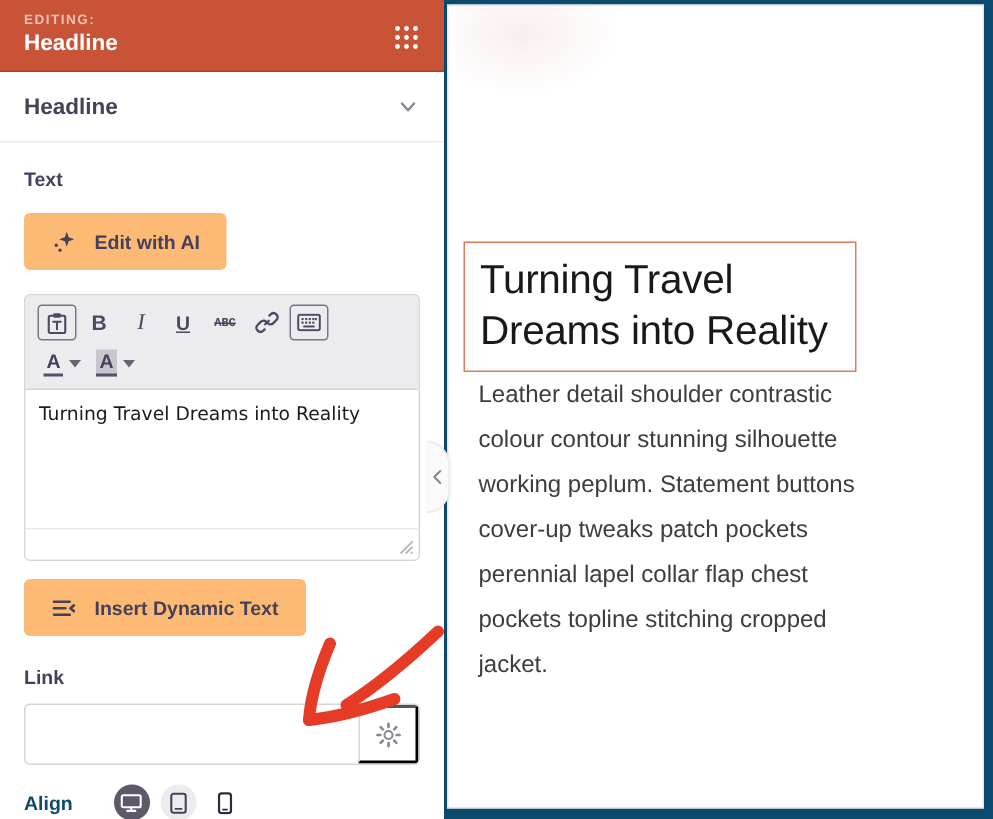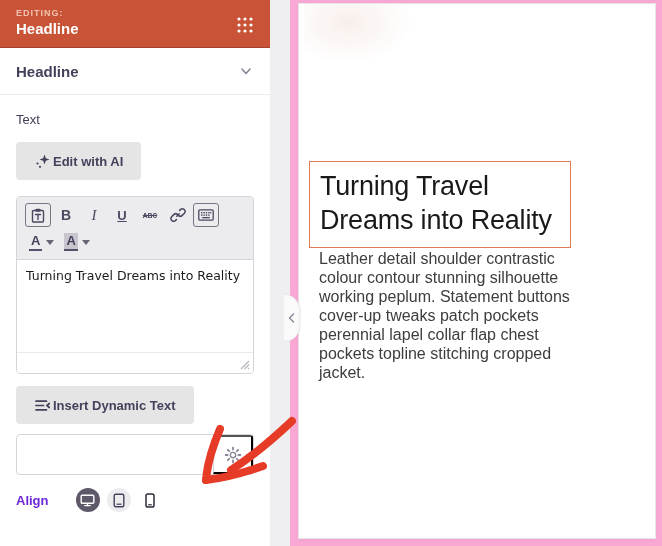--- a/index.html
+++ b/index.html
@@ -1,33 +1,33 @@
 <!DOCTYPE html>
 <html><head>
 <meta charset="utf-8">
 <style>
   * { margin:0; padding:0; box-sizing:border-box; }
   html,body { width:662px; height:546px; }
   body { font-family:"Liberation Sans", sans-serif; background:#EFEEF0; position:relative; overflow:hidden; }
 
   
-  .sidebar { position:absolute; left:0; top:0; width:270px; height:546px; background:#FFFFFF; z-index:2; }
+  .sidebar { position:absolute; left:0; top:0; width:296px; height:546px; background:#FFFFFF; z-index:2; }
 
   .sb-header { height:48px; background:#C85336; border-bottom:1px solid rgba(0,0,0,0.18); padding:8px 16px 0; position:relative; }
   .sb-editing { font-size:9px; font-weight:700; letter-spacing:1px; color:#F2C3B2; text-transform:uppercase; margin-bottom:2px; }
   .sb-title { font-size:15px; font-weight:700; color:#FFFFFF; }
   .grid-btn { position:absolute; right:14px; top:14px; width:22px; height:22px; background:transparent; border:none; cursor:pointer; display:flex; align-items:center; justify-content:center; }
 
   .accordion { height:47px; border-bottom:1px solid #ECEAEE; display:flex; align-items:center; justify-content:space-between; padding:0 16px; }
   .accordion-title { font-size:15px; font-weight:700; color:#46405A; }
 
   .sb-body { padding:0 16px; }
-  .field-label { font-size:13px; font-weight:400; color:#46405A; margin-top:17px; }
-
-  .btn-gray { display:inline-flex; align-items:center; gap:2px; background:#e5e5e5; border:none; border-radius:4px; padding:0 18px; height:38px; font-family:"Liberation Sans",sans-serif; font-size:13px; font-weight:700; color:#46405A; cursor:pointer; margin-top:15px; }
+  .field-label { font-size:13px; font-weight:700; color:#46405A; margin-top:17px; }
+
+  .btn-gray { display:inline-flex; align-items:center; gap:12px; background:#fdba74; border:none; border-radius:4px; padding:0 18px; height:38px; font-family:"Liberation Sans",sans-serif; font-size:13px; font-weight:700; color:#46405A; cursor:pointer; margin-top:15px; }
 
   
   .editor { margin-top:16px; border:1px solid #D6D3DA; border-radius:4px; overflow:hidden; background:#FFFFFF; }
   .toolbar { background:#ECEBEE; border-bottom:1px solid #D6D3DA; padding:6px 8px 5px; }
   .tb-row { display:flex; align-items:center; gap:2px; }
   .tb-row + .tb-row { margin-top:3px; }
   .tb-btn { width:26px; height:24px; display:flex; align-items:center; justify-content:center; background:transparent; border:none; border-radius:3px; color:#4E4760; cursor:pointer; font-family:"Liberation Sans",sans-serif; }
   .tb-btn.boxed { border:1px solid #7B7487; }
   .tb-bold { font-weight:700; font-size:14px; }
   .tb-italic { font-style:italic; font-family:"Liberation Serif",serif; font-size:15px; }
@@ -42,32 +42,32 @@
   .editor-footer { height:21px; border-top:1px solid #EBE9ED; position:relative; background:#FFFFFF; }
   .grip { position:absolute; right:3px; bottom:3px; }
 
   
   .link-box { margin-top:10px; height:41px; border:1px solid #D6D3DA; border-radius:4px; background:#FFFFFF; display:flex; overflow:hidden; }
   .link-input { flex:1; border:none; outline:none; padding:0 10px; font-family:"Liberation Sans",sans-serif; font-size:13px; color:#333; background:transparent; }
   .gear-seg { width:40px; border-left:1px solid #D6D3DA; display:flex; align-items:center; justify-content:center; background:transparent; cursor:pointer; }
 
   
   .align-row { margin-top:13px; display:flex; align-items:center; gap:7px; }
-  .align-label { font-size:13px; font-weight:600; color:#6d28d9; margin-right:20px; }
+  .align-label { font-size:13px; font-weight:600; color:#0c4a6e; margin-right:20px; }
   .dev-btn { width:24px; height:24px; border-radius:50%; border:none; display:flex; align-items:center; justify-content:center; cursor:pointer; background:#ECEBEE; }
   .dev-btn.active { background:#5F5869; }
   .dev-btn.plain { background:#FFFFFF; }
 
   
-  .preview { position:absolute; left:290px; top:0; right:0; height:546px; background:#f9a8d4; }
+  .preview { position:absolute; left:290px; top:0; right:0; height:546px; background:#0c4a6e; }
   .canvas { position:absolute; left:8px; top:3px; right:6px; bottom:7px; background:#FFFFFF; border:1px solid #E7E5E8; box-shadow:0 1px 3px rgba(0,0,0,0.05); }
   .canvas-blob { position:absolute; left:5px; top:0; width:110px; height:60px; background:radial-gradient(ellipse at 40% 30%, #F8EFEC 0%, rgba(248,239,236,0) 70%); pointer-events:none; }
   .headline-box { position:absolute; left:10px; top:157px; width:262px; border:1px solid #E07A57; padding:7px 10px 10px; }
   .headline-text { font-size:27px; line-height:34px; color:#191919; letter-spacing:-0.2px; white-space:pre-line; }
-  .para { position:absolute; left:20px; top:245px; width:268px; font-size:16px; line-height:19px; color:#3D3D3D; white-space:pre-line; }
+  .para { position:absolute; left:20px; top:245px; width:268px; font-size:16px; line-height:30px; color:#3D3D3D; white-space:pre-line; }
   .cta { position:absolute; left:19px; top:436px; width:148px; height:42px; background:#000000; color:#FFFFFF; border:none; border-radius:6px; font-family:"Liberation Sans",sans-serif; font-size:16px; cursor:pointer; box-shadow:0 2px 3px rgba(0,0,0,0.25); }
 
   
   .collapse-tab { position:absolute; left:284px; top:294px; width:16px; height:48px; background:#FBFAFB; border:1px solid #ECEAED; border-left:none; border-radius:0 24px 24px 0; display:flex; align-items:center; justify-content:center; cursor:pointer; z-index:3; box-shadow:1px 0 2px rgba(0,0,0,0.05); }
 
   
   .arrow-overlay { position:absolute; left:0; top:0; width:662px; height:546px; pointer-events:none; z-index:5; }
 </style>
 </head>
 <body>
@@ -179,20 +179,21 @@
         <g stroke="#46405A" stroke-width="1.7" stroke-linecap="round" fill="none">
           <path d="M2 3.2 H12.5"></path>
           <path d="M2 7.5 H9.5"></path>
           <path d="M2 11.8 H12.5"></path>
           <path d="M15.3 5.5 L13 7.5 L15.3 9.5"></path>
         </g>
       </svg>
       <span>Insert Dynamic Text</span>
     </button>
 
+    <div class="field-label" style="margin-top:20px;">Link</div>
 
     <div class="link-box">
       <input class="link-input" type="text" value="" style="">
       <button class="gear-seg">
         <svg width="18" height="18" viewBox="0 0 20 20">
           <circle cx="10" cy="10" r="3" fill="none" stroke="#8A8495" stroke-width="1.5"></circle>
           <g stroke="#8A8495" stroke-width="2" stroke-linecap="round">
             <line x1="10" y1="1.8" x2="10" y2="4"></line>
               <line x1="10" y1="16" x2="10" y2="18.2"></line>
             <line x1="1.8" y1="10" x2="4" y2="10"></line>

